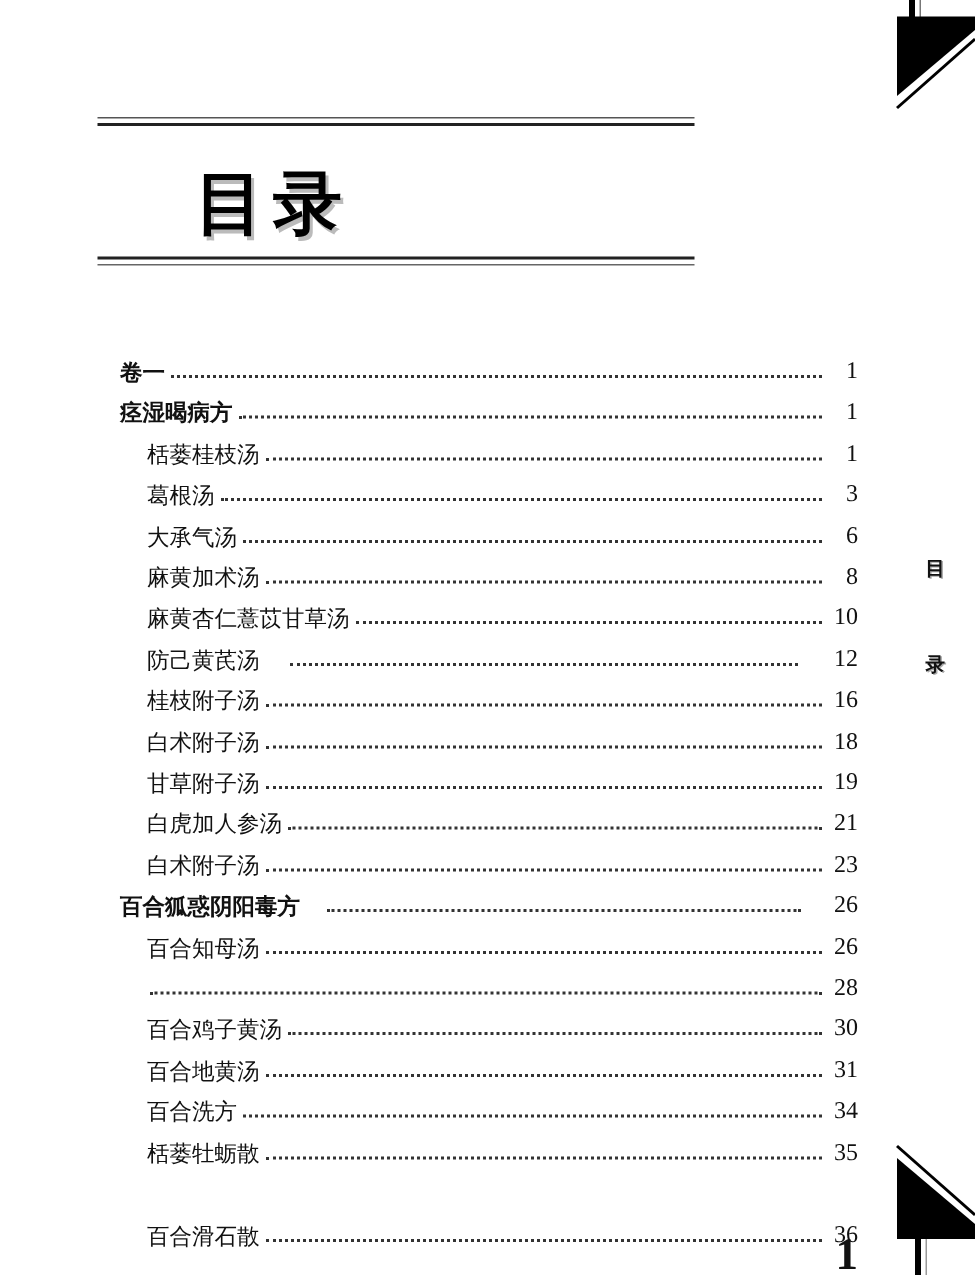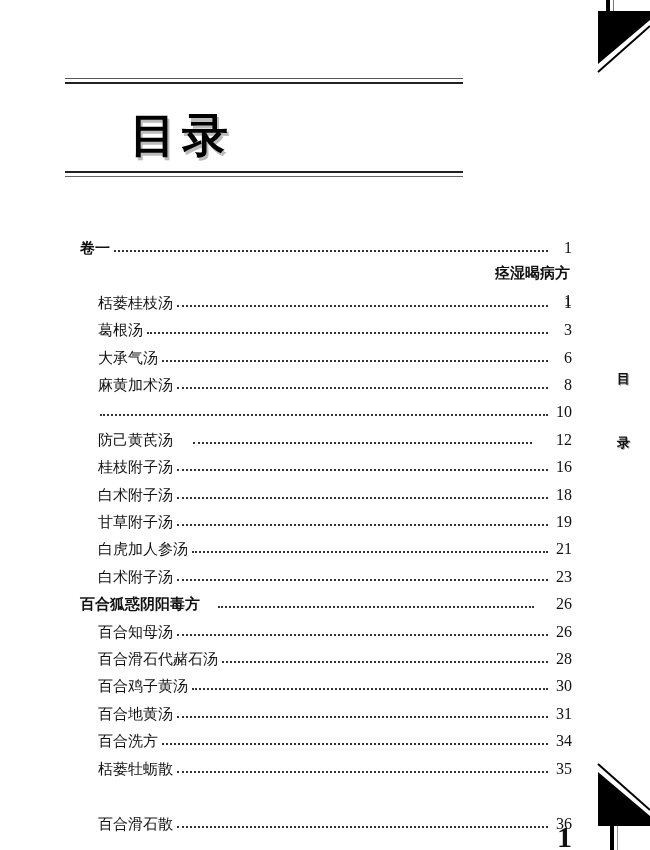--- a/index.html
+++ b/index.html
@@ -66,21 +66,21 @@
 <div class="rule rule-bot2" style="left:65px;"></div>
 
 <div class="title">目录</div>
 
 <div class="toc" id="toc">
     <div class="row l1" style="top: 0px;">
       <span class="label">卷一</span>
       <span class="leader"></span>
       <span class="page">1</span>
     </div>
-    <div class="row l1" style="top: 27.4px; flex-direction: column;">
+    <div class="row l1" style="top: 27.4px;">
       <span class="label">痉湿暍病方</span>
       <span class="leader"></span>
       <span class="page">1</span>
     </div>
     <div class="row l2" style="top: 54.8px;">
       <span class="label">栝蒌桂枝汤</span>
       <span class="leader"></span>
       <span class="page">1</span>
     </div>
     <div class="row l2" style="top: 82.2px;">
@@ -92,20 +92,21 @@
       <span class="label">大承气汤</span>
       <span class="leader"></span>
       <span class="page">6</span>
     </div>
     <div class="row l2" style="top: 137px;">
       <span class="label">麻黄加术汤</span>
       <span class="leader"></span>
       <span class="page">8</span>
     </div>
     <div class="row l2" style="top: 164.4px;">
+      <span class="label">麻黄杏仁薏苡甘草汤</span>
       <span class="leader"></span>
       <span class="page">10</span>
     </div>
     <div class="row l2" style="top: 191.8px; gap: 16px;">
       <span class="label">防己黄芪汤</span>
       <span class="leader"></span>
       <span class="page">12</span>
     </div>
     <div class="row l2" style="top: 219.2px;">
       <span class="label">桂枝附子汤</span>
@@ -136,21 +137,20 @@
       <span class="label">百合狐惑阴阳毒方</span>
       <span class="leader"></span>
       <span class="page">26</span>
     </div>
     <div class="row l2" style="top: 383.6px;">
       <span class="label">百合知母汤</span>
       <span class="leader"></span>
       <span class="page">26</span>
     </div>
     <div class="row l2" style="top: 411px;">
-      <span class="label">百合滑石代赭石汤</span>
       <span class="leader"></span>
       <span class="page">28</span>
     </div>
     <div class="row l2" style="top: 438.4px;">
       <span class="label">百合鸡子黄汤</span>
       <span class="leader"></span>
       <span class="page">30</span>
     </div>
     <div class="row l2" style="top: 465.8px;">
       <span class="label">百合地黄汤</span>

